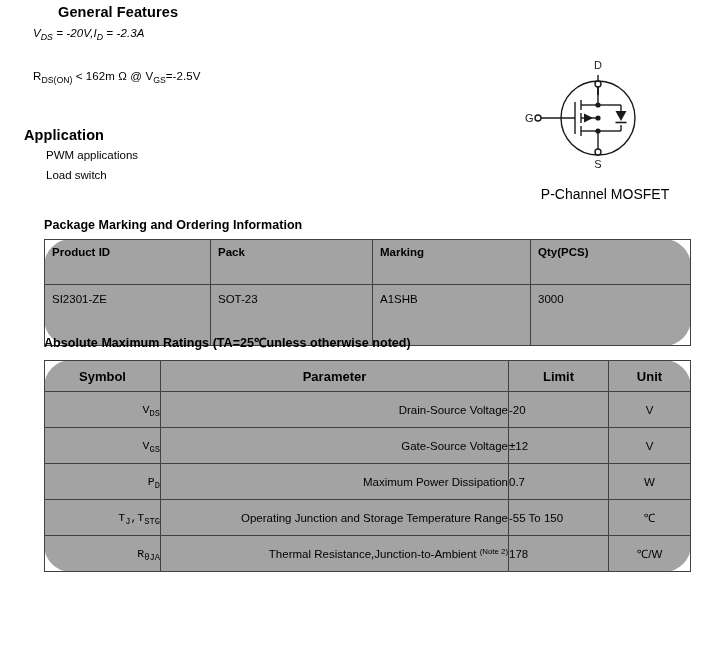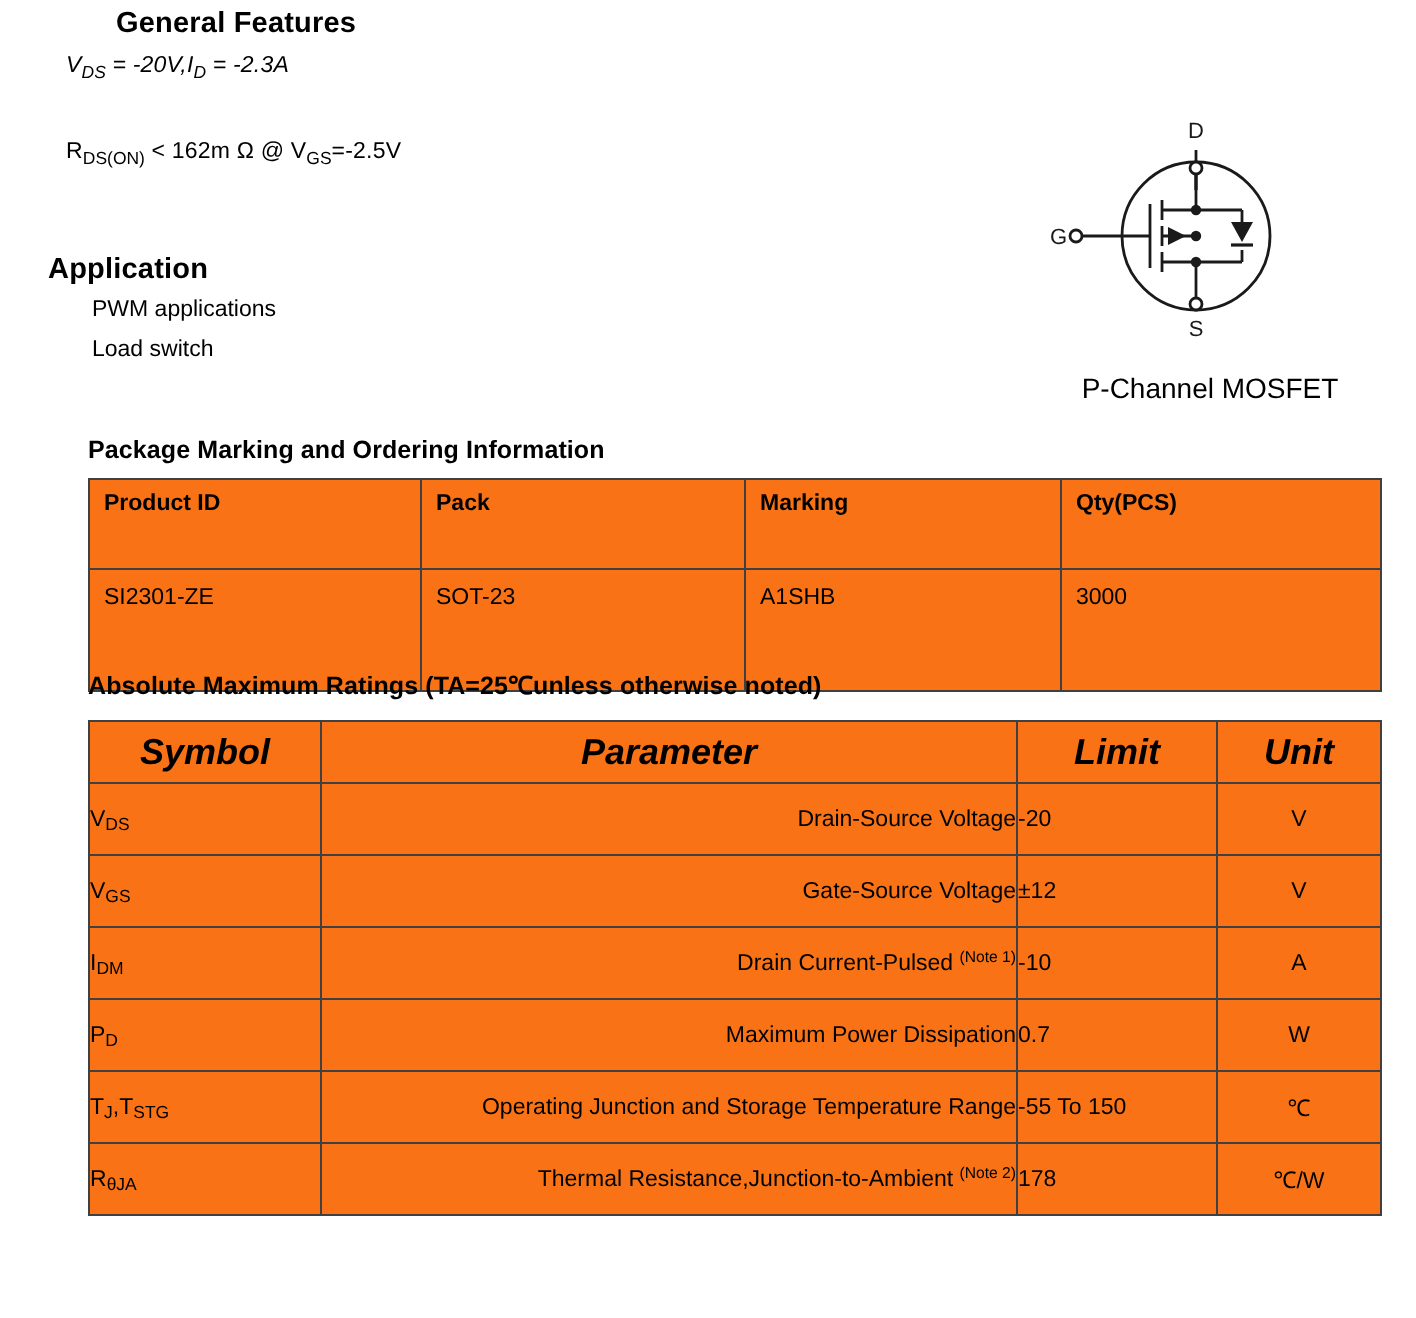--- a/index.html
+++ b/index.html
@@ -74,21 +74,22 @@
     position: relative;
     top: -3.5px;
   }
 
   
   table.dt {
     position: absolute;
     border-collapse: collapse;
     table-layout: fixed;
     font-size: 11px;
-    background: #f97316;
+    background: #a3a3a3;
+    border-radius: 27px;
   }
   table.dt th, table.dt td {
     border: 1px solid #404040;
     padding: 0;
     vertical-align: middle;
   }
 
   
   #package-table {
     left: 44px;
@@ -115,29 +116,28 @@
 
   
   #ratings-table {
     left: 44px;
     top: 360px;
     width: 646px;
   }
   #ratings-table th {
     height: 30px;
     font-weight: bold;
-    font-size: 18px;
+    font-size: 13px;
     text-align: center;
-    font-style: italic;
   }
   #ratings-table td {
     height: 35px;
     font-size: 11.5px;
   }
-  #ratings-table td.sym  { text-align: left; }
+  #ratings-table td.sym  { text-align: right; font-family: Liberation Mono, monospace; }
   #ratings-table td.par  { text-align: right; padding-left: 8px; }
   #ratings-table td.lim  { text-align: left; }
   #ratings-table td.unit { text-align: center; }
 
   
   #mosfet-symbol {
     position: absolute;
     left: 520px;
     top: 58px;
     width: 170px;
@@ -274,26 +274,20 @@
           <td class="lim">-20</td>
           <td class="unit">V</td>
         </tr>
         <tr>
           <td class="sym">V<sub>GS</sub></td>
           <td class="par">Gate-Source Voltage</td>
           <td class="lim">±12</td>
           <td class="unit">V</td>
         </tr>
         <tr>
-          <td class="sym">I<sub>DM</sub></td>
-          <td class="par">Drain Current-Pulsed  <sup class="note">(Note 1)</sup></td>
-          <td class="lim">-10</td>
-          <td class="unit">A</td>
-        </tr>
-        <tr>
           <td class="sym">P<sub>D</sub></td>
           <td class="par">Maximum Power Dissipation</td>
           <td class="lim">0.7</td>
           <td class="unit">W</td>
         </tr>
         <tr>
           <td class="sym">T<sub>J</sub>,T<sub>STG</sub></td>
           <td class="par">Operating Junction and Storage Temperature Range</td>
           <td class="lim">-55 To 150</td>
           <td class="unit">℃</td>

